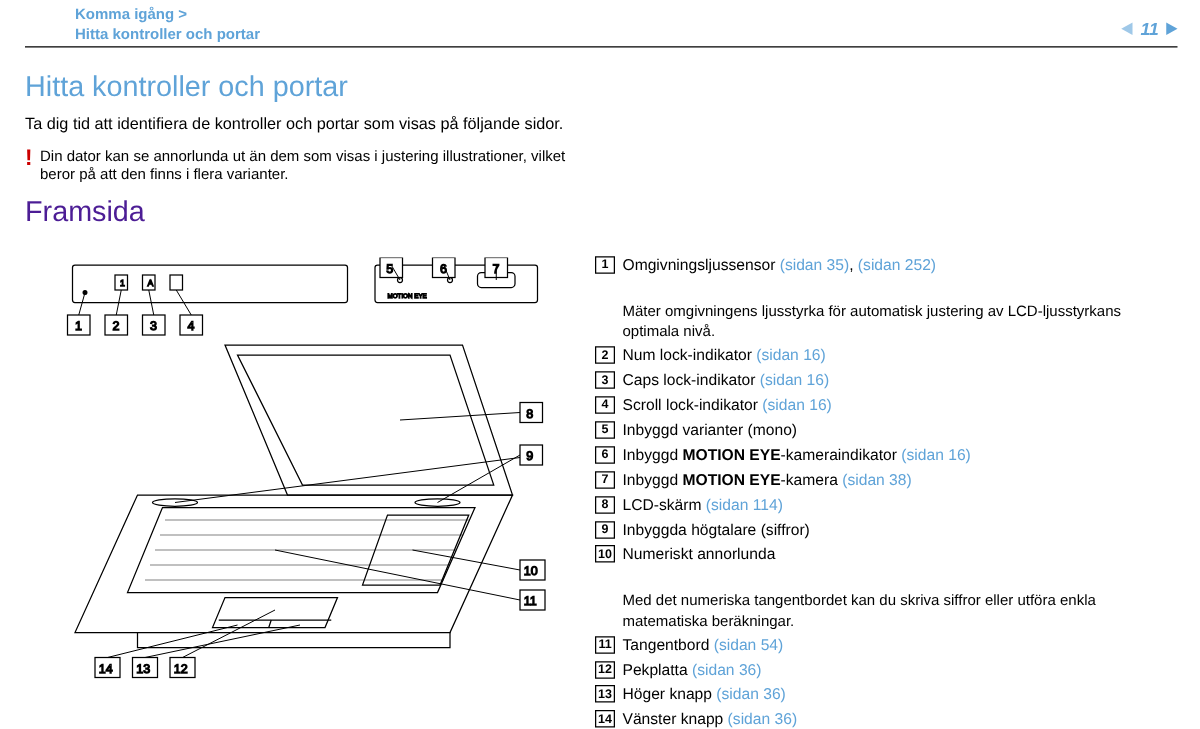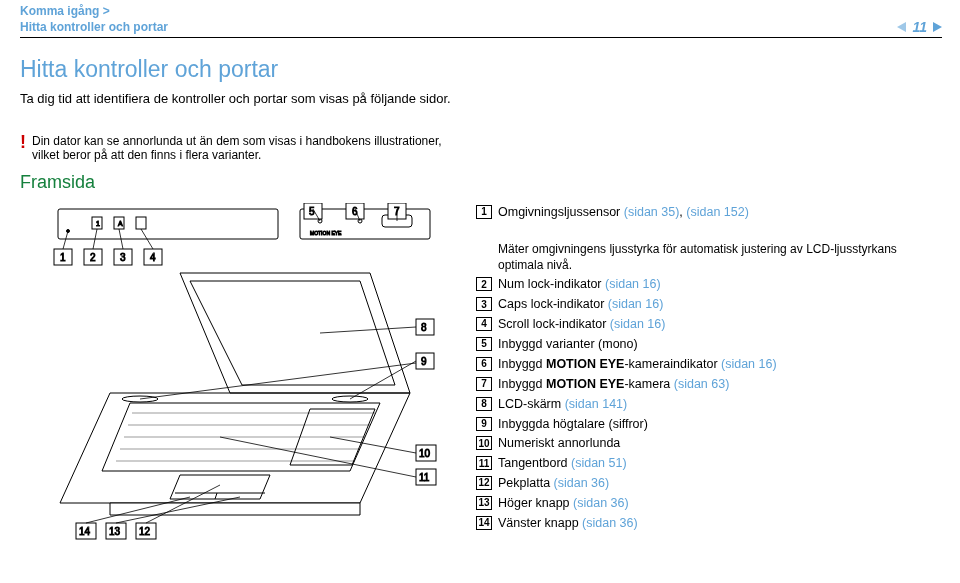--- a/index.html
+++ b/index.html
@@ -9,22 +9,23 @@
     font-family: Arial, Helvetica, sans-serif;
     font-size: 12px;
     color: #000;
     background: #fff;
     position: relative;
     overflow: hidden;
   }
   .header {
     display: flex;
     justify-content: space-between;
-    align-items: flex-end;
+    align-items: center;
     padding: 4px 18px 0 20px;
+    margin-left: 40px;
   }
   .breadcrumb {
     color: #5fa3d8;
     font-size: 12px;
     line-height: 1.3;
     font-weight: bold;
   }
   .page-nav {
     display: flex;
     align-items: center;
@@ -57,40 +58,40 @@
     flex-shrink: 0;
   }
   h1 {
     color: #5fa3d8;
     font-size: 23px;
     font-weight: normal;
     margin-bottom: 8px;
   }
   .intro {
     font-size: 13px;
-    margin-bottom: 28px;
+    margin-bottom: 12px;
   }
   .note-row {
     display: flex;
     align-items: flex-start;
     gap: 6px;
     font-size: 12px;
     margin-bottom: 10px;
   }
   .excl {
     color: #c00;
     font-weight: bold;
     font-size: 18px;
     line-height: 0.9;
   }
   .section-title {
-    color: #15803d;
-    font-size: 18px;
+    color: #4c1d95;
+    font-size: 23px;
     font-weight: normal;
-    margin-bottom: 10px;
+    margin-bottom: 23px;
   }
   .diagram {
     width: 420px;
     height: 340px;
     position: relative;
   }
   .diagram svg {
     width: 100%;
     height: 100%;
   }
@@ -146,21 +147,21 @@
   </div>
 </div>
 <div class="hr"></div>
 
 <div class="content">
   <div class="left-col">
     <h1>Hitta kontroller och portar</h1>
     <p class="intro">Ta dig tid att identifiera de kontroller och portar som visas på följande sidor.</p>
     <div class="note-row">
       <span class="excl">!</span>
-      <span>Din dator kan se annorlunda ut än dem som visas i handbokens illustrationer, vilket beror på att den finns i flera varianter.</span>
+      <span>Din dator kan se annorlunda ut än dem som visas i justering illustrationer, vilket beror på att den finns i flera varianter.</span>
     </div>
     <div class="section-title">Framsida</div>
 
     <div class="diagram">
       <svg viewBox="0 0 420 340">
 
         <g stroke="#000" stroke-width="1" fill="none">
           <rect x="38" y="6" width="220" height="30" rx="2"></rect>
 
           <circle cx="48" cy="28" r="1.5" fill="#000"></circle>
@@ -263,21 +264,21 @@
           <line x1="220" y1="294" x2="96" y2="320"></line>
           <line x1="200" y1="282" x2="126" y2="320"></line>
         </g>
       </svg>
     </div>
   </div>
 
   <div class="right-col" id="legend">
       <div class="item">
         <span class="numbox">1</span>
-        <span class="item-text">Omgivningsljussensor <span class="link">(sidan 35)</span>, <span class="link">(sidan 152)</span></span>
+        <span class="item-text">Omgivningsljussensor <span class="link">(sidan 35)</span>, <span class="link">(sidan 252)</span></span>
       </div>
       <div class="sub">Mäter omgivningens ljusstyrka för automatisk justering av LCD-ljusstyrkans optimala nivå.</div>
       <div class="item">
         <span class="numbox">2</span>
         <span class="item-text">Num lock-indikator <span class="link">(sidan 16)</span></span>
       </div>
       <div class="item">
         <span class="numbox">3</span>
         <span class="item-text">Caps lock-indikator <span class="link">(sidan 16)</span></span>
       </div>
@@ -288,37 +289,38 @@
       <div class="item">
         <span class="numbox">5</span>
         <span class="item-text">Inbyggd varianter (mono)</span>
       </div>
       <div class="item">
         <span class="numbox">6</span>
         <span class="item-text">Inbyggd <b>MOTION EYE</b>-kameraindikator <span class="link">(sidan 16)</span></span>
       </div>
       <div class="item">
         <span class="numbox">7</span>
-        <span class="item-text">Inbyggd <b>MOTION EYE</b>-kamera <span class="link">(sidan 63)</span></span>
+        <span class="item-text">Inbyggd <b>MOTION EYE</b>-kamera <span class="link">(sidan 38)</span></span>
       </div>
       <div class="item">
         <span class="numbox">8</span>
-        <span class="item-text">LCD-skärm <span class="link">(sidan 141)</span></span>
+        <span class="item-text">LCD-skärm <span class="link">(sidan 114)</span></span>
       </div>
       <div class="item">
         <span class="numbox">9</span>
         <span class="item-text">Inbyggda högtalare (siffror)</span>
       </div>
       <div class="item">
         <span class="numbox">10</span>
         <span class="item-text">Numeriskt annorlunda</span>
       </div>
+      <div class="sub">Med det numeriska tangentbordet kan du skriva siffror eller utföra enkla matematiska beräkningar.</div>
       <div class="item">
         <span class="numbox">11</span>
-        <span class="item-text">Tangentbord <span class="link">(sidan 51)</span></span>
+        <span class="item-text">Tangentbord <span class="link">(sidan 54)</span></span>
       </div>
       <div class="item">
         <span class="numbox">12</span>
         <span class="item-text">Pekplatta <span class="link">(sidan 36)</span></span>
       </div>
       <div class="item">
         <span class="numbox">13</span>
         <span class="item-text">Höger knapp <span class="link">(sidan 36)</span></span>
       </div>
       <div class="item">

